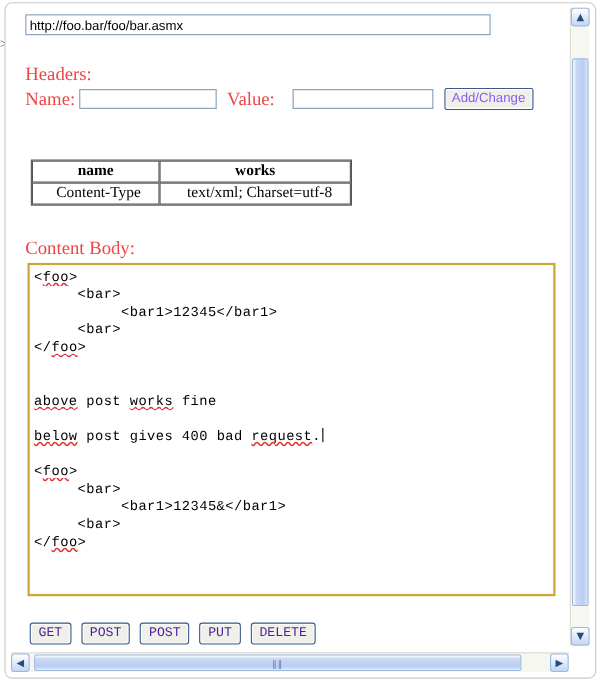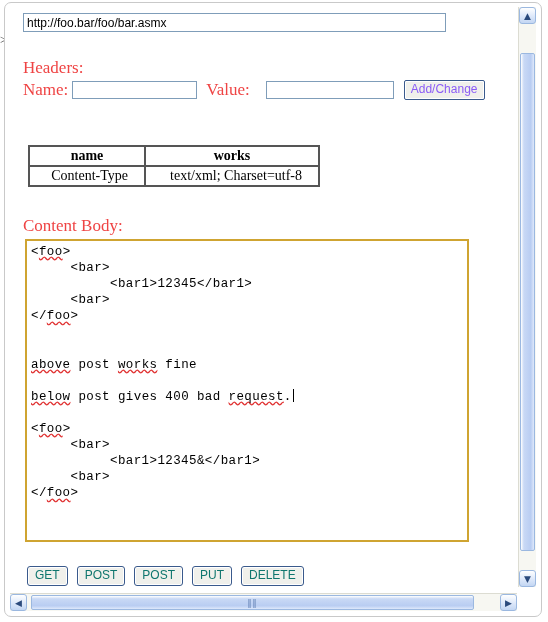--- a/index.html
+++ b/index.html
@@ -151,21 +151,21 @@
   #body-label {
     position: absolute;
     left: 18px;
     top: 213px;
     text-align: right;
   }
   #content-body {
     position: absolute;
     left: 20px;
     top: 236px;
-    width: 444px;
+    width: 480px;
     height: 303px;
     box-sizing: border-box;
     border: 2px solid #cfa431;
     background: #ffffff;
     overflow: hidden;
     padding: 3px 4px;
   }
   #body-text {
     margin: 0;
     font-family: "Liberation Mono", monospace;
@@ -190,23 +190,23 @@
 
   
   #method-buttons {
     position: absolute;
     left: 22px;
     top: 563px;
     display: flex;
     gap: 9px;
   }
   .method-button {
-    font-family: Liberation Sans, sans-serif;
-    font-size: 12px;
-    color: #0f766e;
+    font-family: Liberation Mono, monospace;
+    font-size: 12px;
+    color: #4c1d95;
     background: #f0f0eb;
     border: 1px solid #3a5a8c;
     border-radius: 3px;
     padding: 1px 7px 2px 7px;
     height: 20px;
     line-height: 15px;
     box-shadow: inset 0 0 0 1px #ffffff;
     cursor: default;
   }
 

